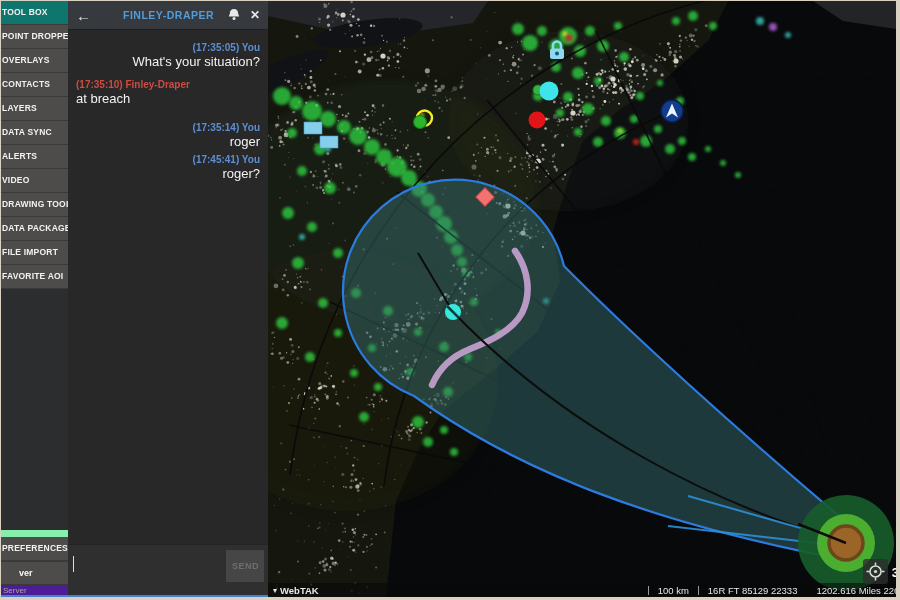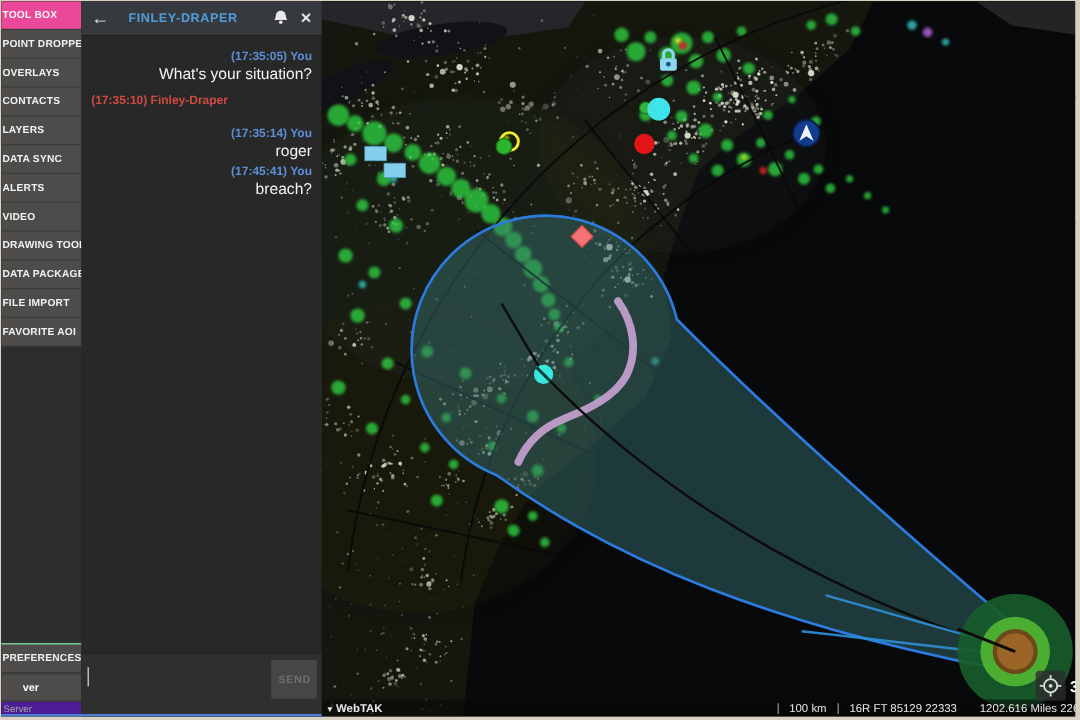--- a/index.html
+++ b/index.html
@@ -7,33 +7,33 @@
        font-family:"Liberation Sans",sans-serif;-webkit-font-smoothing:antialiased;}
   .app{position:absolute;left:1px;top:1px;right:4px;bottom:3px;display:flex;overflow:hidden;background:#1a1a1a;}
   .app::after{content:'';position:absolute;left:0;bottom:0;width:267px;height:2px;background:#4a7fd0;z-index:60;}
 
   
   .sidebar{width:67px;flex:0 0 67px;background:#2e2f30;display:flex;flex-direction:column;overflow:hidden;z-index:5;}
   .sb-item{height:23px;flex:0 0 23px;line-height:23px;background:#4d4c4b;border-bottom:1px solid #3a3a39;
            color:#f2f2f2;font-size:8.5px;font-weight:bold;letter-spacing:.2px;white-space:nowrap;
            padding-left:7px;overflow:hidden;cursor:pointer;}
   .sb-item span{display:inline-block;margin-left:-6px;}
-  .sb-item.active{background:#ec4899;}
+  .sb-item.active{background:#0f766e;}
   .sb-spacer{flex:1 1 auto;background:#2c2d2e;}
-  .sb-bottom .sb-item{border-top:1px solid #86efac;}
+  .sb-bottom .sb-item{border-top:7px solid #86efac;}
   .sb-server-name{height:22px;flex:0 0 22px;line-height:22px;background:#4d4c4b;border-top:1px solid #3a3a39;
            color:#fafafa;font-size:9px;font-weight:bold;padding-left:18px;white-space:nowrap;overflow:hidden;}
   .sb-server-type{height:12px;flex:0 0 12px;line-height:12px;background:#4c1d95;border-top:1px solid #3a3a39;
            color:#a8a8a8;font-size:8px;padding-left:2px;white-space:nowrap;overflow:hidden;}
 
   
   .chat{width:200px;flex:0 0 200px;background:#282828;display:flex;flex-direction:column;position:relative;z-index:5;}
   .chat-header{height:28px;flex:0 0 28px;background:#36393d;display:flex;align-items:center;padding:0 8px;border-bottom:1px solid #1f1f1f;}
   .chat-back{color:#e6e6e6;font-size:15px;cursor:pointer;line-height:1;}
-  .chat-title{color:#4f9ddb;font-size:10.5px;font-weight:bold;letter-spacing:.5px;margin-left:16px;flex:1;white-space:nowrap;overflow:hidden;}
+  .chat-title{color:#4f9ddb;font-size:10.5px;font-weight:bold;letter-spacing:.5px;margin-left:32px;flex:1;white-space:nowrap;overflow:hidden;}
   .chat-bell{width:16px;height:16px;margin-right:8px;cursor:pointer;flex:0 0 auto;}
   .chat-close{color:#e6e6e6;font-size:12px;font-weight:bold;cursor:pointer;}
   .chat-body{flex:1 1 auto;overflow:hidden;padding-top:2px;}
   .msg{margin:10px 8px 0;}
   .msg.right{text-align:right;}
   .msg .meta{font-size:10px;font-weight:bold;color:#5c8fd6;}
   .msg.peer .meta{color:#cf4b42;}
   .msg .text{color:#f2f2f2;font-size:13px;margin-top:1px;}
   .msg:nth-of-type(3){margin-top:16px;}
   .msg:nth-of-type(4){margin-top:5px;}
@@ -86,28 +86,29 @@
       <span class="chat-close">✕</span>
     </div>
     <div class="chat-body">
 
     <div class="msg right you">
           <div class="meta">(17:35:05) You</div>
           <div class="text">What's your situation?</div>
         </div>
         <div class="msg left peer">
           <div class="meta">(17:35:10) Finley-Draper</div>
+          <div class="text">at breach</div>
         </div>
         <div class="msg right you">
           <div class="meta">(17:35:14) You</div>
           <div class="text">roger</div>
         </div>
         <div class="msg right you">
           <div class="meta">(17:45:41) You</div>
-          <div class="text">breach?</div>
+          <div class="text">roger?</div>
         </div>
       </div>
     <div class="chat-inputbar">
       <div class="chat-input">
           <span class="chat-caret"></span>
         </div>
       <button class="send-btn">SEND</button>
     </div>
   </div>
 

